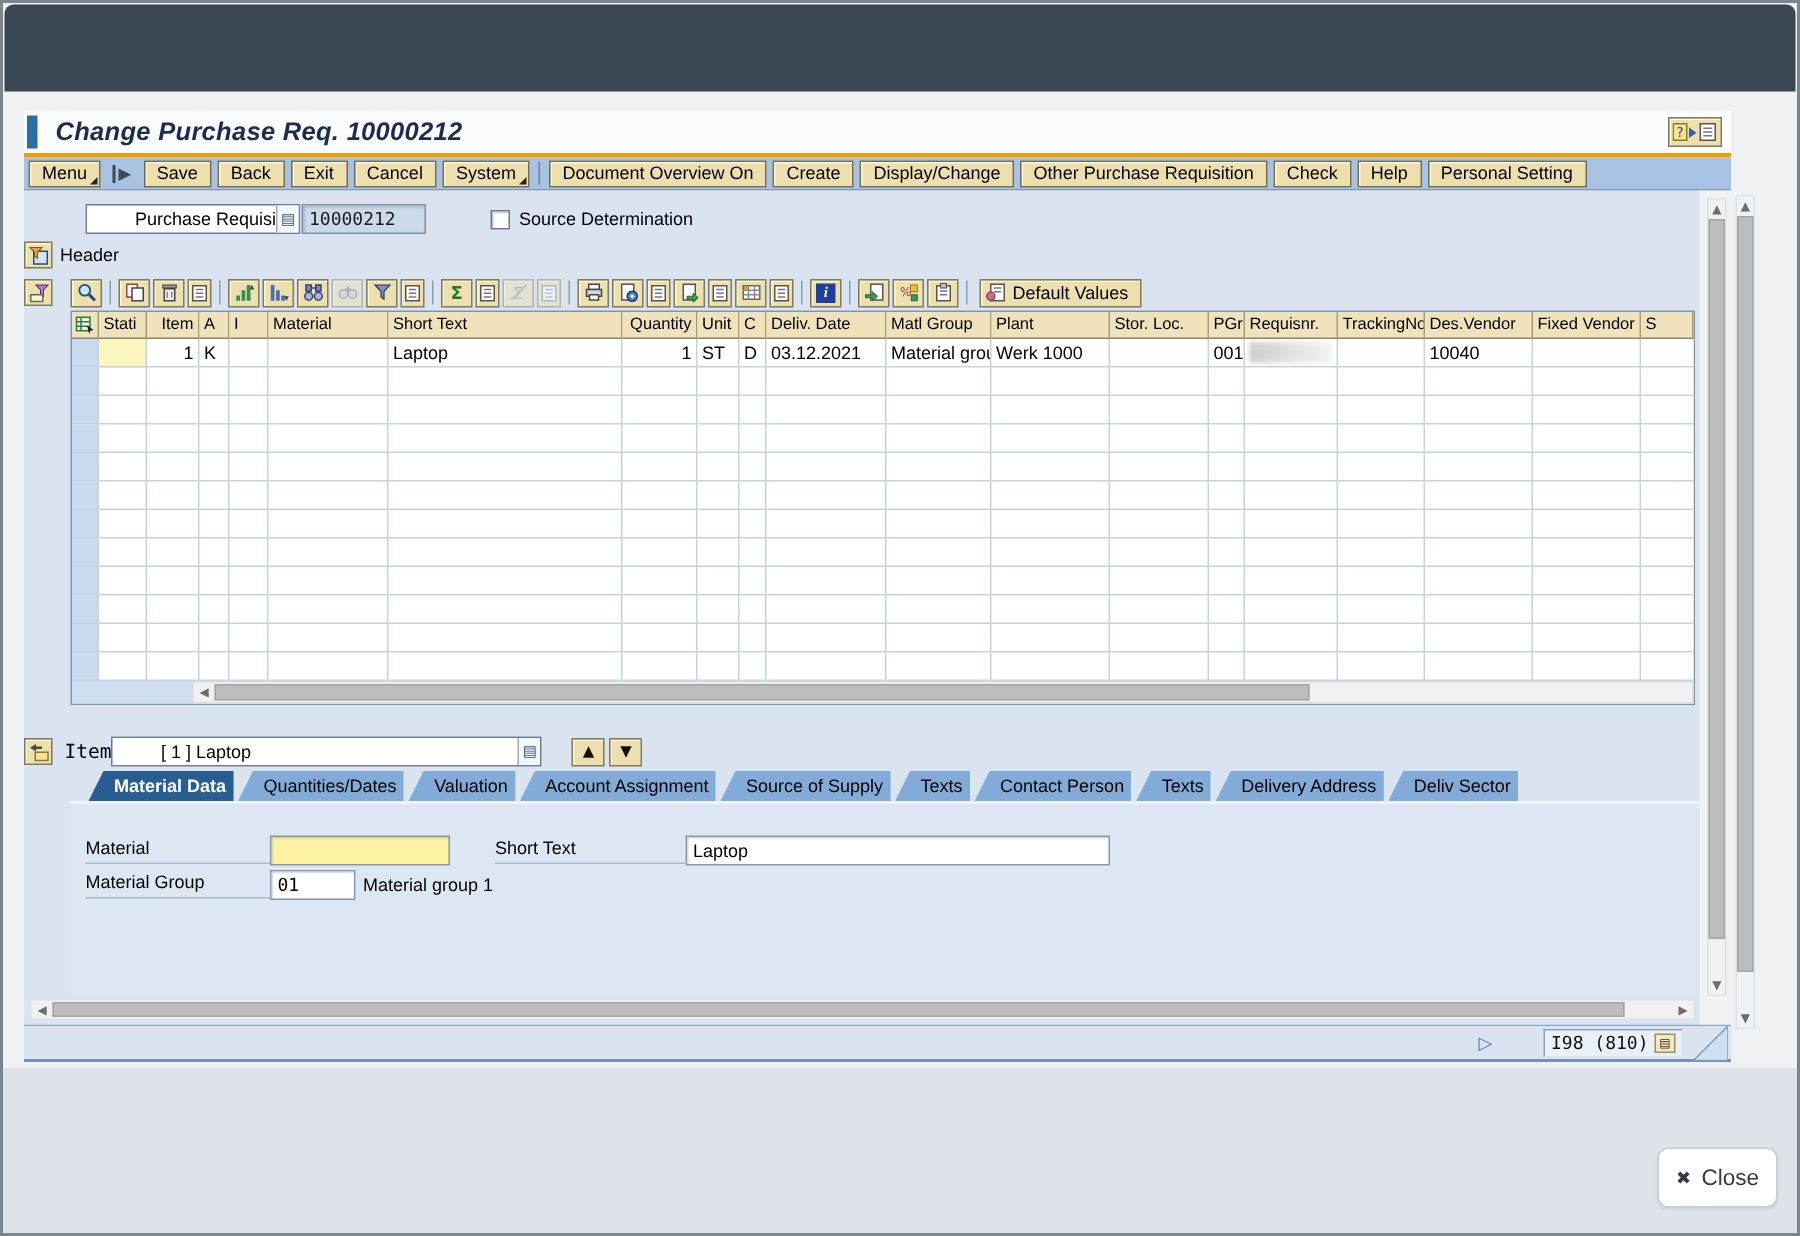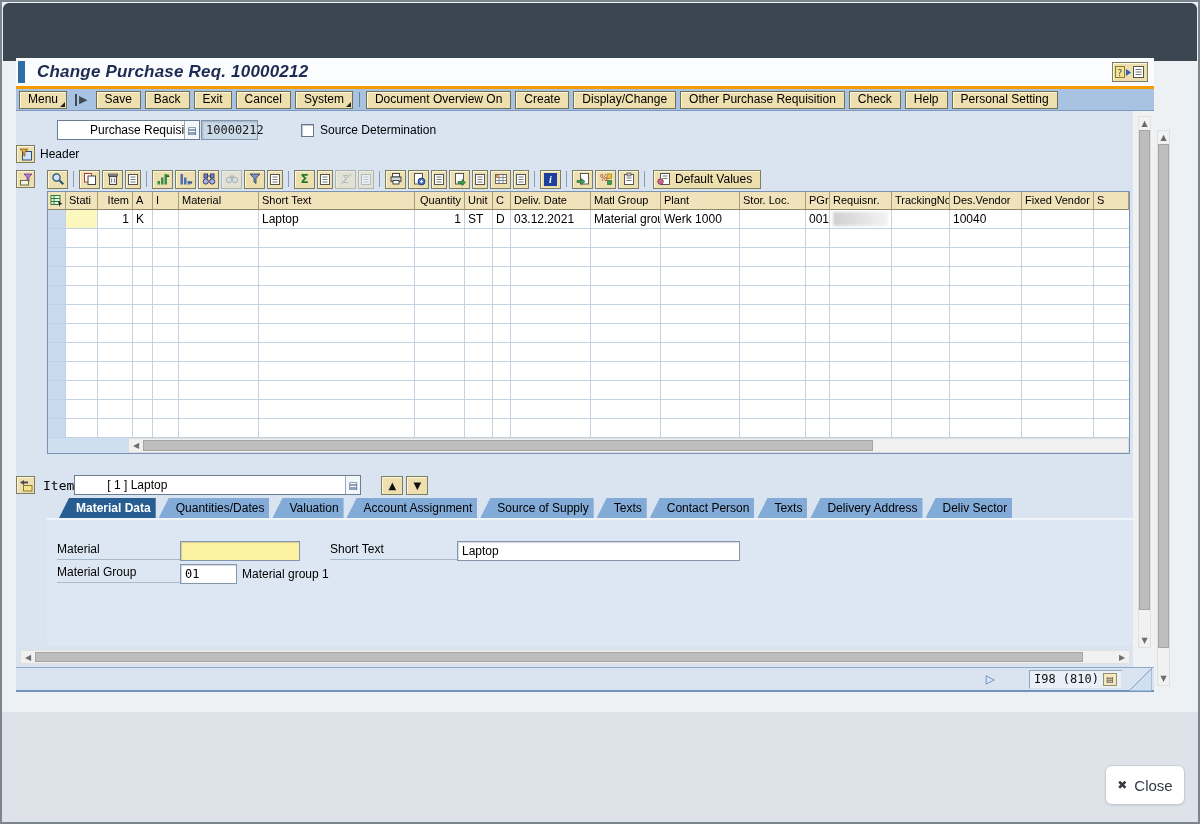--- a/index.html
+++ b/index.html
@@ -4,21 +4,21 @@
 <style>
   * { box-sizing: border-box; margin: 0; padding: 0; }
   html,body { width:1200px; height:824px; }
   body { font-family:"Liberation Sans", sans-serif; background:#eef1f4; position:relative; overflow:hidden; }
   .page { position:absolute; inset:0; border:2px solid #7b858d; background:#eef1f4; }
 
   
   .shell-header { height:58px; background:#3a4753; border-radius:6px 6px 0 0; margin:1px 1px 0 1px; }
 
   
-  .sap { position:absolute; left:14px; top:56px; width:1138px; }
+  .sap { position:absolute; left:14px; top:72px; width:1138px; }
   .titlebar { height:28px; background:#fbfcfd; display:flex; align-items:center; position:relative; }
   .title-accent { width:7px; height:22px; background:#2f6ea5; margin-left:2px; }
   .title { font-style:italic; font-weight:bold; font-size:17px; color:#1d2b53; margin-left:12px; letter-spacing:.2px; }
   .services-btn { position:absolute; right:6px; top:4px; width:36px; height:20px; background:#eedfae; border:1px solid #7d7d62; box-shadow:inset 1px 1px 0 #fcf6dc; display:flex; align-items:center; justify-content:center; gap:1px; cursor:pointer; }
   .orange-line { height:3px; background:#f59b00; }
 
   .toolband { height:22px; background:#a8c3e1; border-bottom:1px solid #7e99bd; display:flex; align-items:center; padding:0 3px; gap:4px; }
   .tbtn { background:#eedfae; border:1px solid #6f6f55; box-shadow:inset 1px 1px 0 #fcf6dc; font-size:12px; color:#000; height:18px; line-height:15px; padding:0 8px; cursor:pointer; white-space:nowrap; position:relative; font-family:"Liberation Sans",sans-serif; }
   .tbtn.dd::after { content:''; position:absolute; right:1px; bottom:1px; border-bottom:5px solid #222; border-left:5px solid transparent; }
   .tb-sep { width:1px; height:15px; background:#6f7f96; margin:0 2px; }
@@ -27,21 +27,21 @@
 
   
   .screen { position:relative; height:556px; background:#d9e4f0; overflow:hidden; }
   .screen .sb-strip { position:absolute; right:0; top:0; bottom:0; width:21px; background:#f0f1f2; }
 
   .pr-row { position:absolute; left:41px; top:9px; display:flex; align-items:center; }
   .combo { height:20px; background:#fff; border:1px solid #6b7c95; display:flex; align-items:center; font-size:12px;padding-left:28px; }
   .combo .txt { padding:0 4px; flex:1; white-space:nowrap; overflow:hidden; }
   .combo .cicon { width:15px; align-self:stretch; border-left:1px solid #9aa9bd; display:flex; align-items:center; justify-content:center; font-size:10px; color:#33557d; font-family:"DejaVu Sans",sans-serif; background:#f4f7fa; cursor:pointer; }
   .pr-combo { width:143px; }
-  .pr-value { width:57px; height:20px; margin-left:1px; background:#ccd9e7; border:1px solid #8294ab; box-shadow:inset 1px 1px 2px rgba(40,60,90,.25); font-family:"DejaVu Sans Mono",monospace; font-size:12px; padding:2px 4px; color:#1a1a1a; }
+  .pr-value { width:83px; height:20px; margin-left:1px; background:#ccd9e7; border:1px solid #8294ab; box-shadow:inset 1px 1px 2px rgba(40,60,90,.25); font-family:"DejaVu Sans Mono",monospace; font-size:12px; padding:2px 4px; color:#1a1a1a; }
   .cb-group { display:flex; align-items:center; margin-left:43px; gap:6px; }
   .checkbox { width:13px; height:13px; background:#fff; border:1px solid #67788e; box-shadow:inset 1px 1px 1px rgba(40,60,90,.3); cursor:pointer; }
   .cb-label { font-size:12px; color:#000; }
 
   .icon-btn { width:19px; height:18px; background:#eedfae; border:1px solid #7d7d62; box-shadow:inset 1px 1px 0 #fcf6dc; display:flex; align-items:center; justify-content:center; cursor:pointer; flex:0 0 auto; }
   .header-row { position:absolute; left:0; top:34px; display:flex; align-items:center; gap:5px; }
   .sec-label { font-size:12px; color:#000; }
 
   .gridbar { position:absolute; left:0; top:57px; height:22px; display:flex; align-items:center; }
   .gridbar .tools { display:flex; align-items:center; margin-left:12px; gap:2px; }

